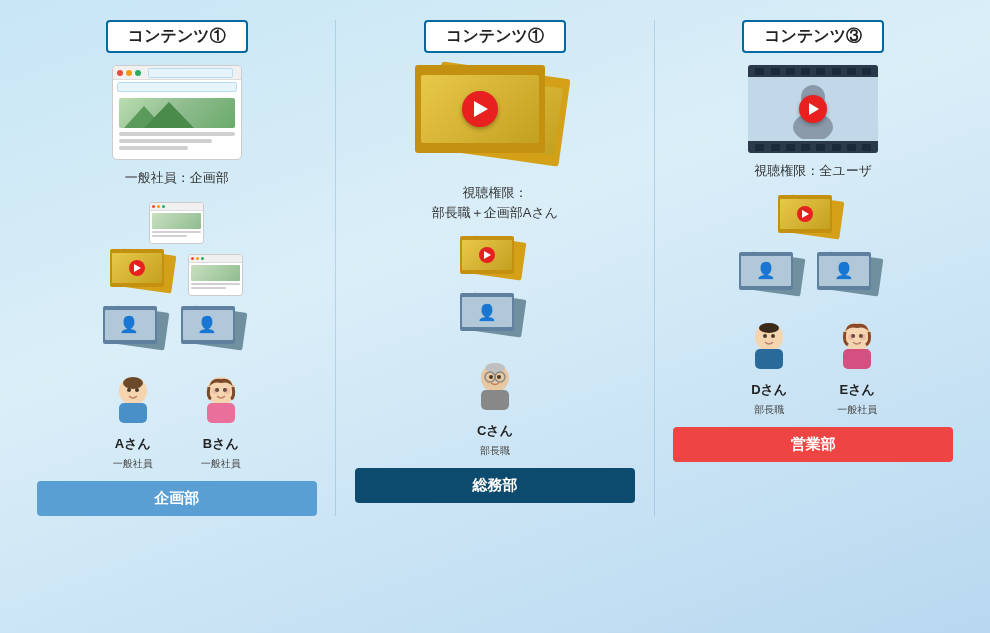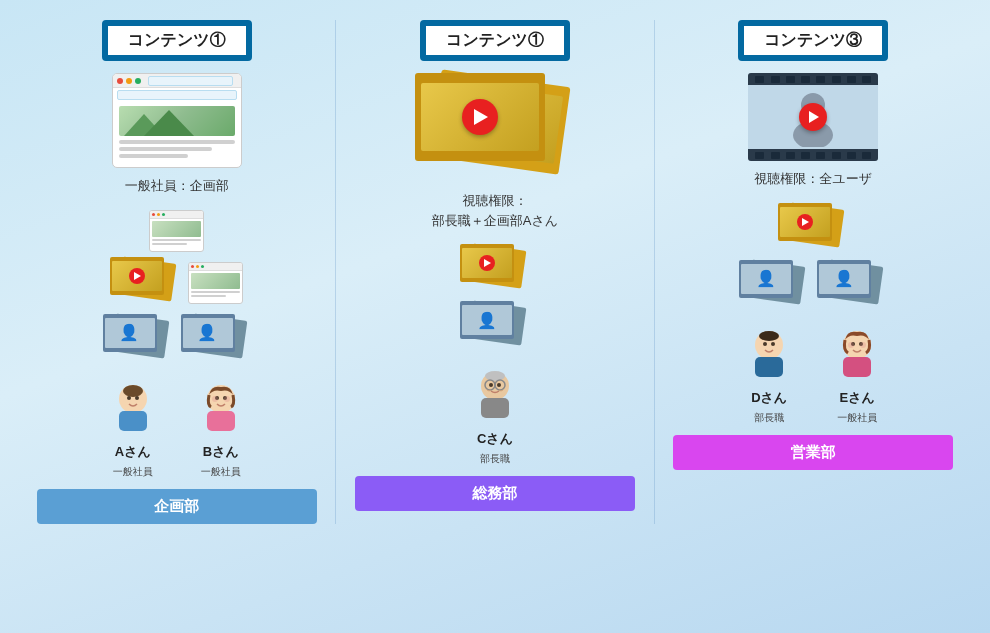--- a/index.html
+++ b/index.html
@@ -19,21 +19,21 @@
       width: 100%;
     }
     .column {
       display: flex;
       flex-direction: column;
       align-items: center;
       width: 280px;
     }
     .content-title {
       background: white;
-      border: 6px solid #0369a1;
+      border: 2px solid #0369a1;
       border-radius: 4px;
       padding: 4px 20px;
       font-size: 16px;
       font-weight: bold;
       color: #222;
       margin-bottom: 12px;
       white-space: nowrap;
     }
     
     .web-icon {
@@ -328,22 +328,22 @@
       width: 100%;
       padding: 8px;
       text-align: center;
       font-size: 15px;
       font-weight: bold;
       color: white;
       border-radius: 4px;
       margin-top: 10px;
     }
     .dept-blue { background: #5a9fd4; }
-    .dept-pink { background: #8b5cf6; font-family: Liberation Serif, serif; }
-    .dept-green { background: #d946ef; }
+    .dept-pink { background: #0c4a6e; font-family: Liberation Serif, serif; }
+    .dept-green { background: #ef4444; }
     
     .col-divider {
       width: 1px;
       background: rgba(100,150,200,0.3);
       align-self: stretch;
       margin: 0 5px;
     }
     
     .film-single {
       position: relative;

